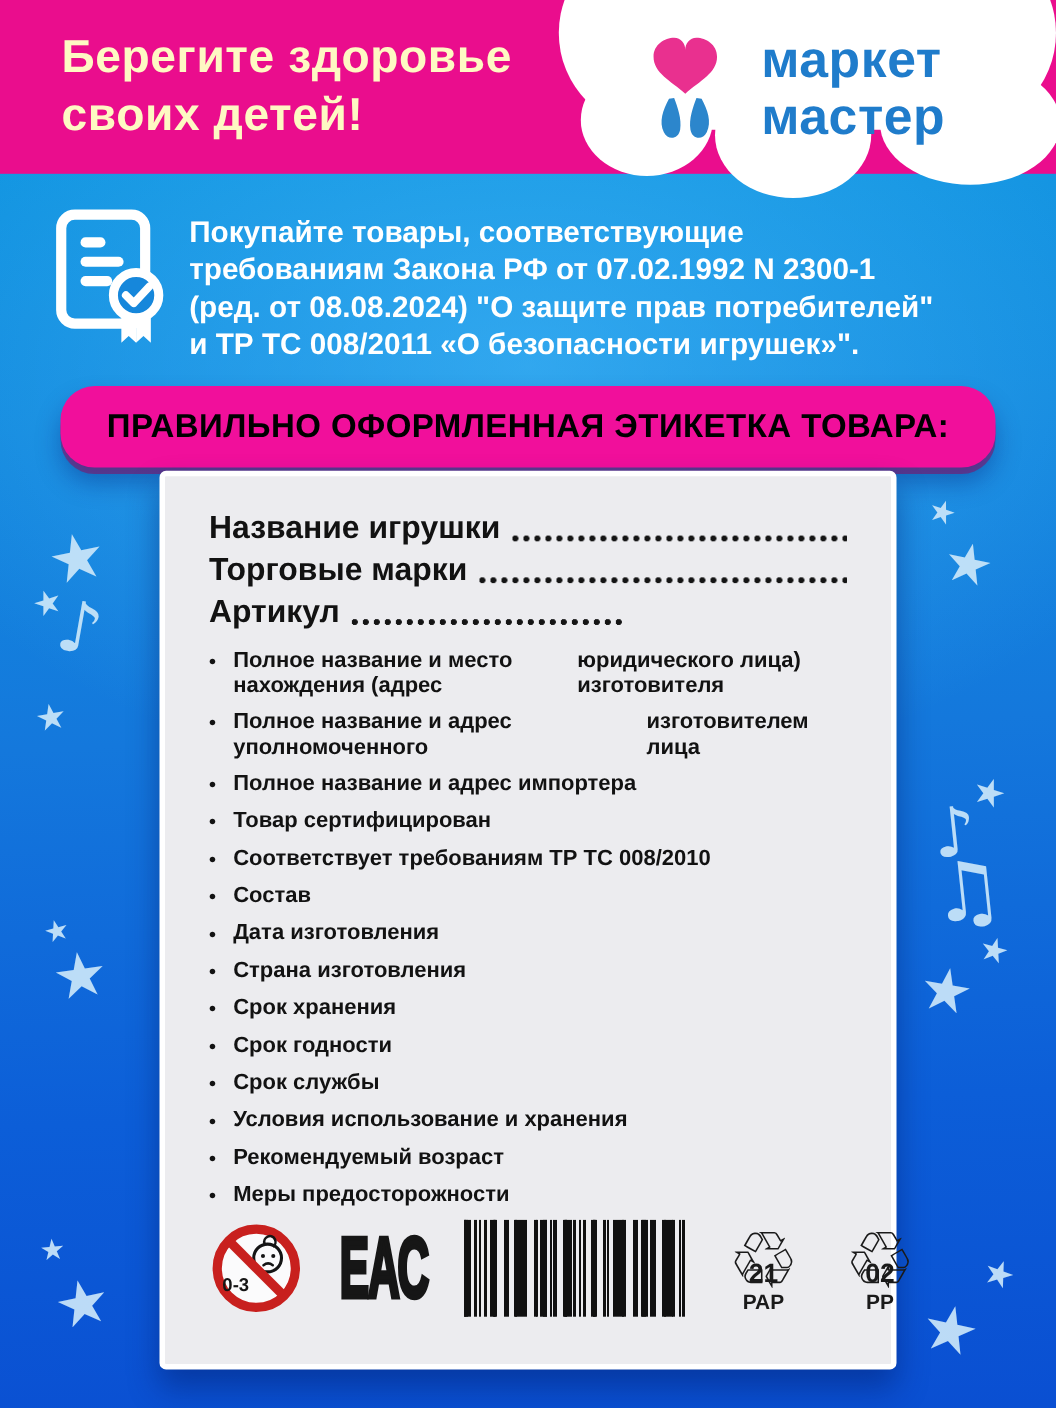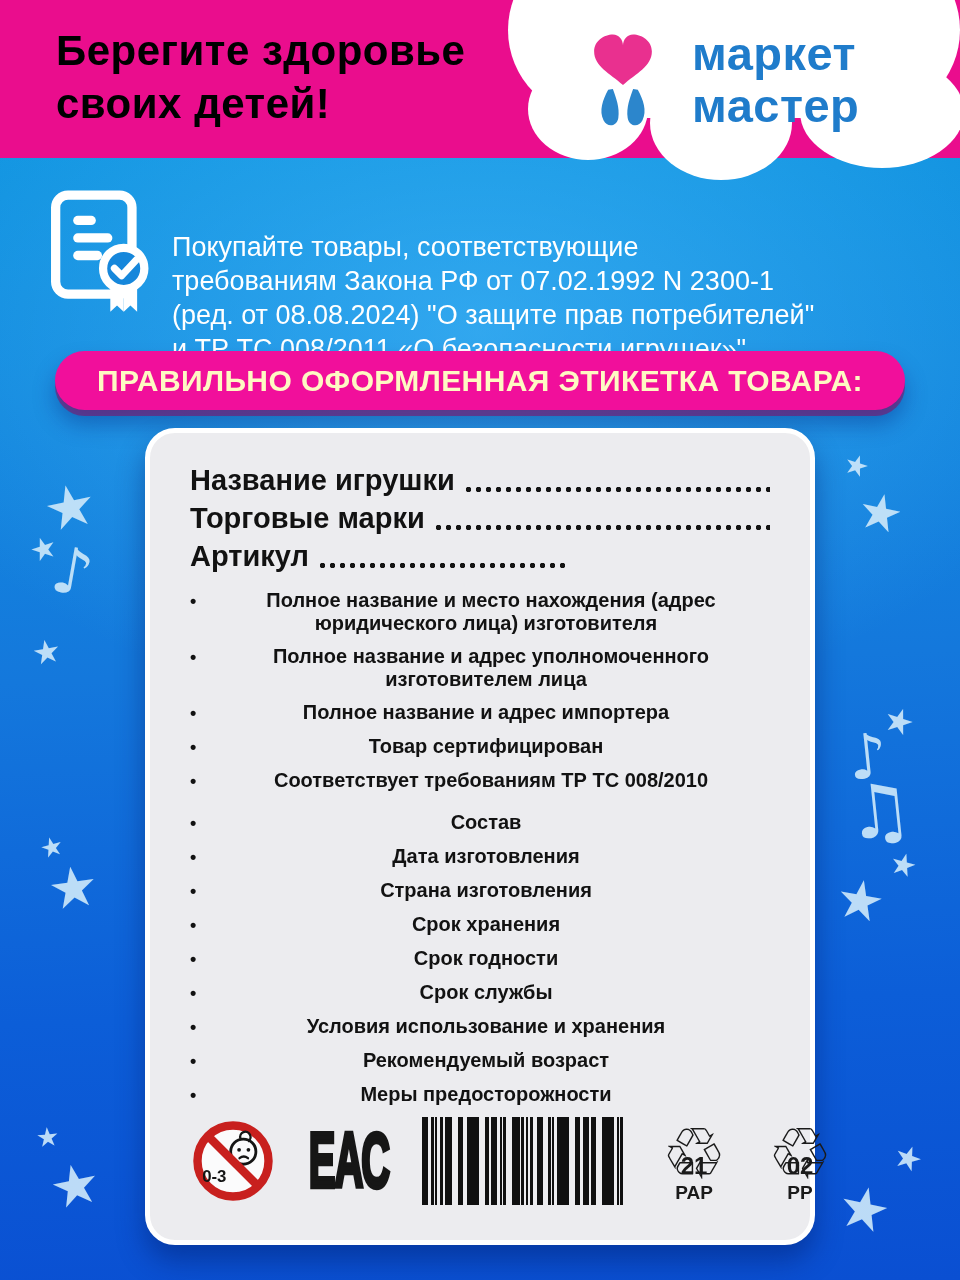--- a/index.html
+++ b/index.html
@@ -6,53 +6,53 @@
   .page{position:relative;width:960px;height:1280px;overflow:hidden;
     font-family:"Liberation Sans",sans-serif;
     background:
       radial-gradient(90% 42% at 50% 26%, rgba(80,195,255,.50), rgba(80,195,255,0) 72%),
       linear-gradient(178deg,#0f9be2 0%,#1389de 30%,#1478dc 52%,#0c5ed8 78%,#0a4fd2 100%);}
   
   .decor{position:absolute;color:#cbe7fa;opacity:.92;line-height:1;
     font-family:"DejaVu Sans",sans-serif;user-select:none;}
   
   .top-banner{position:absolute;left:0;top:0;width:960px;height:158px;background:#EA0D8D;}
-  .banner-title{position:absolute;left:56px;top:24px;color:#000000;font-weight:700;
+  .banner-title{position:absolute;left:56px;top:24px;color:#fef9c3;font-weight:700;
     font-size:42px;line-height:53px;letter-spacing:.5px;}
   
   .cloud-part{position:absolute;background:#fff;}
   .cloud-main{left:508px;top:-58px;width:452px;height:176px;border-radius:88px;}
   .cloud-b1{left:528px;top:58px;width:120px;height:102px;border-radius:50%;}
   .cloud-b2{left:650px;top:66px;width:142px;height:114px;border-radius:50%;}
   .cloud-b3{left:800px;top:56px;width:164px;height:112px;border-radius:50%;}
   .logo-icon{position:absolute;left:584px;top:26px;width:78px;height:112px;}
   .logo-text{position:absolute;left:692px;top:28px;color:#1F7CCB;font-weight:700;
     font-size:47px;line-height:52px;letter-spacing:.5px;}
   
   .intro{position:absolute;left:48px;top:190px;width:880px;display:flex;gap:20px;}
   .intro-icon{flex:0 0 104px;height:132px;}
-  .intro-text{color:#fff;font-weight:400;font-size:27px;line-height:34px;padding-top:4px;margin-top:36px;}
-  
-  .pill{position:absolute;left:55px;top:351px;width:850px;height:59px;background:#F10F9B;
+  .intro-text{color:#fff;font-weight:700;font-size:27px;line-height:34px;padding-top:4px;}
+  
+  .pill{position:absolute;left:55px;top:351px;width:850px;height:74px;background:#F10F9B;
     border-radius:31px;display:flex;align-items:center;justify-content:center;
-    color:#fef9c3;font-weight:700;font-size:30px;letter-spacing:.4px;
+    color:#000000;font-weight:700;font-size:30px;letter-spacing:.4px;
     box-shadow:0 6px 0 rgba(150,0,88,.5),0 14px 22px rgba(0,20,110,.35);}
   
   .card{position:absolute;left:145px;top:428px;width:670px;height:817px;box-sizing:border-box;
-    background:#ECECEF;border:5px solid #fff;border-radius:30px;
+    background:#ECECEF;border:5px solid #fff;border-radius:6px;
     box-shadow:0 16px 28px rgba(3,26,105,.45);padding:28px 40px 38px;color:#121212;}
   .title-row{display:flex;align-items:flex-end;font-size:29px;line-height:38px;font-weight:700;}
   .leader{flex:1 1 auto;height:7px;margin-left:10px;margin-bottom:6px;
     background-image:radial-gradient(circle at 3.5px 3.5px,#141414 2.5px,transparent 3px);
     background-size:10px 7px;background-repeat:repeat-x;}
   .leader.short{flex:0 0 250px;}
   .items{margin-top:14px;}
   .item{display:flex;margin-bottom:10px;font-size:20px;line-height:23px;font-weight:700;}
   .bullet{flex:0 0 22px;font-size:18px;padding-top:1px;}
-  .item-body{flex:1 1 auto;display:flex;flex-direction:column;align-items:center;}
+  .item-body{flex:1 1 auto;display:flex;flex-direction:row;}
   .item-last{display:flex;}
   .item-last .leader{height:6px;margin-bottom:3px;align-self:flex-end;
     background-image:radial-gradient(circle at 3px 3px,#141414 2.2px,transparent 2.7px);
     background-size:9px 6px;}
   
   .icons-row{display:flex;align-items:center;gap:30px;margin-top:10px;}
   .age-icon{flex:0 0 86px;height:86px;}
   .eac{flex:0 0 86px;text-align:center;color:#161616;font-weight:700;font-size:42px;
     letter-spacing:-1px;-webkit-text-stroke:2.5px #161616;
     transform:scaleY(1.85) scaleX(.95);transform-origin:center;}

